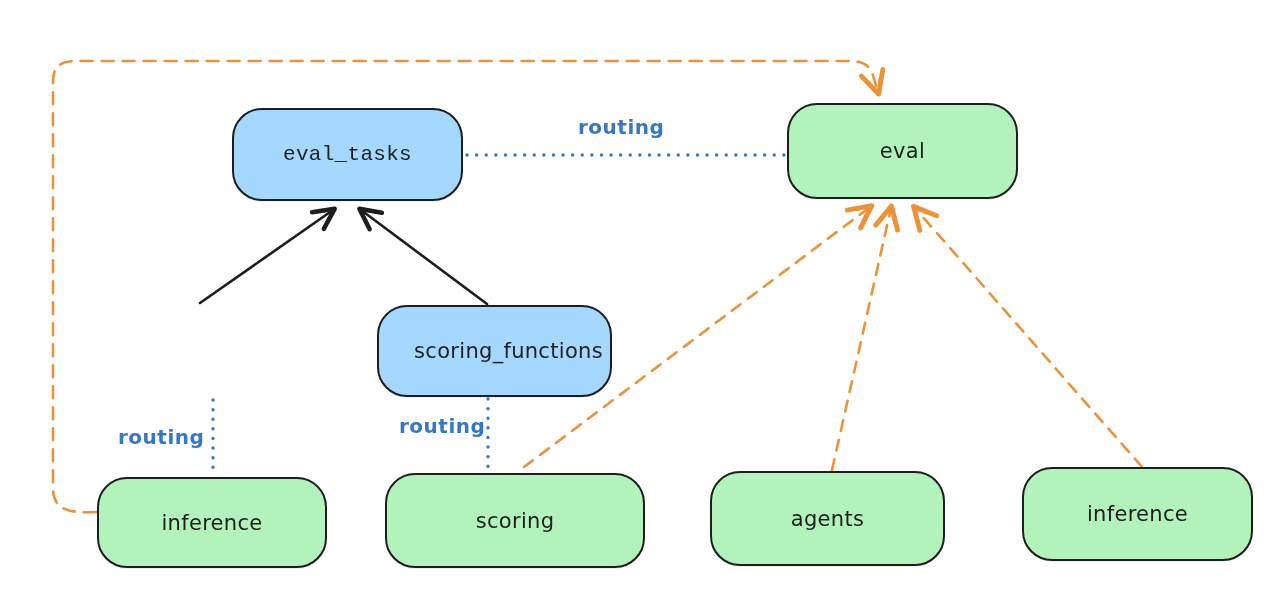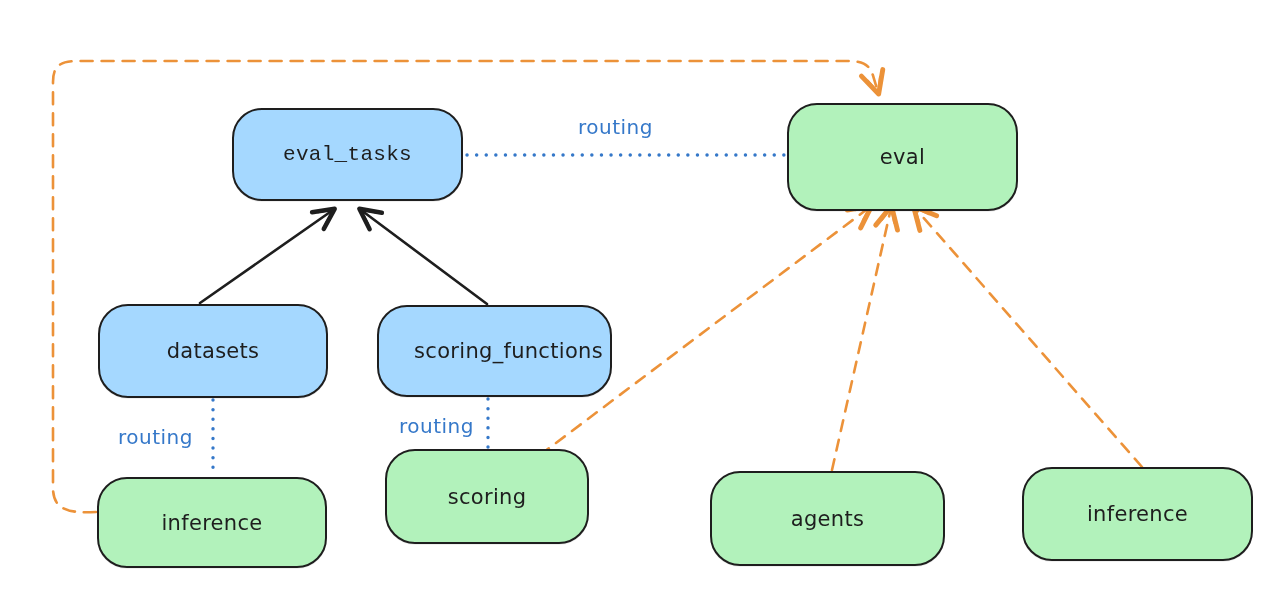--- a/index.html
+++ b/index.html
@@ -36,21 +36,21 @@
   .node-label {
     color: #1e1e1e;
     font-size: 21px;
     letter-spacing: 0.3px;
     white-space: nowrap;
   }
   .edge-label {
     position: absolute;
     color: #3578c9;
     font-size: 20px;
-    font-weight: 400;
+    font-weight: 700;
     letter-spacing: 0.5px;
     white-space: nowrap;
   }
 </style>
 </head>
 <body>
 
 <div class="canvas">
 
   <svg class="edges-layer" viewBox="0 0 1280 596" width="1280" height="596">
@@ -75,37 +75,34 @@
     <path d="M 96 512 C 72 513 53 512 53 488 L 53 82 C 53 64 62 61 80 61 L 848 61 C 866 61 871 67 874 79 L 878 92" fill="none" stroke="#ec9239" stroke-width="2.6" stroke-linecap="round" stroke-dasharray="12 9" marker-end="url(#arrow-orange)"></path>
     <path d="M 524 467 L 870 207" fill="none" stroke="#ec9239" stroke-width="2.6" stroke-linecap="round" stroke-dasharray="11 9" marker-end="url(#arrow-orange)"></path>
     <path d="M 832 470 L 891 208" fill="none" stroke="#ec9239" stroke-width="2.6" stroke-linecap="round" stroke-dasharray="11 9" marker-end="url(#arrow-orange)"></path>
     <path d="M 1142 467 L 915 208" fill="none" stroke="#ec9239" stroke-width="2.6" stroke-linecap="round" stroke-dasharray="11 9" marker-end="url(#arrow-orange)"></path>
   </svg>
 
   <div class="node node-blue" style="left:232px; top:108px; width:231px; height:93px;font-family:Liberation Mono, monospace;">
     <span class="node-label">eval_tasks</span>
   </div>
 
-  <div class="node node-green" style="left:787px; top:103px; width:231px; height:108px;">
+  <div class="node node-green" style="left:787px; top:103px; width:231px; height:96px;">
     <span class="node-label">eval</span>
   </div>
 
-  <div class="node node-blue" style="left:98px; top:304px; width:230px; height:94px;">
-    <span class="node-label">datasets</span>
-  </div>
 
   <div class="node node-blue" style="left:377px; top:305px; width:235px; height:92px;padding-left:28px;">
     <span class="node-label">scoring_functions</span>
   </div>
 
   <div class="node node-green" style="left:97px; top:477px; width:230px; height:91px;">
     <span class="node-label">inference</span>
   </div>
 
-  <div class="node node-green" style="left:385px; top:449px; width:204px; height:95px;">
+  <div class="node node-green" style="left:385px; top:473px; width:260px; height:95px;">
     <span class="node-label">scoring</span>
   </div>
 
   <div class="node node-green" style="left:1022px; top:467px; width:231px; height:94px;">
     <span class="node-label">inference</span>
   </div>
 
   <div class="node node-green" style="left:710px; top:471px; width:235px; height:95px;">
     <span class="node-label">agents</span>
   </div>

